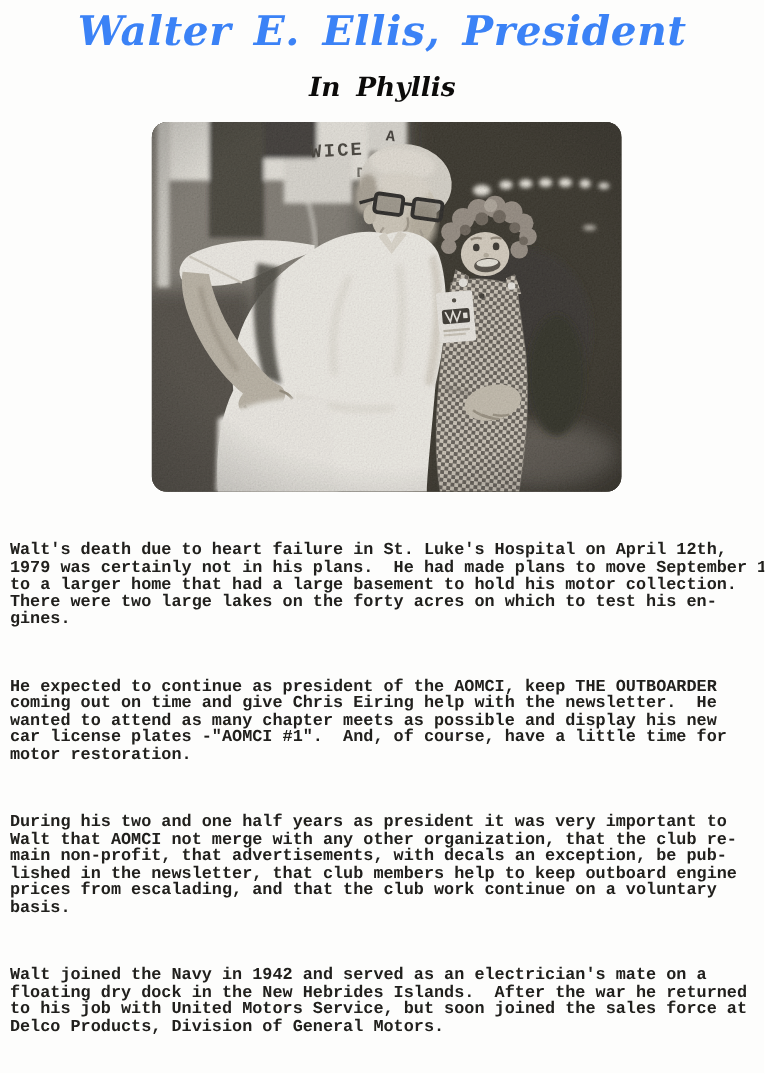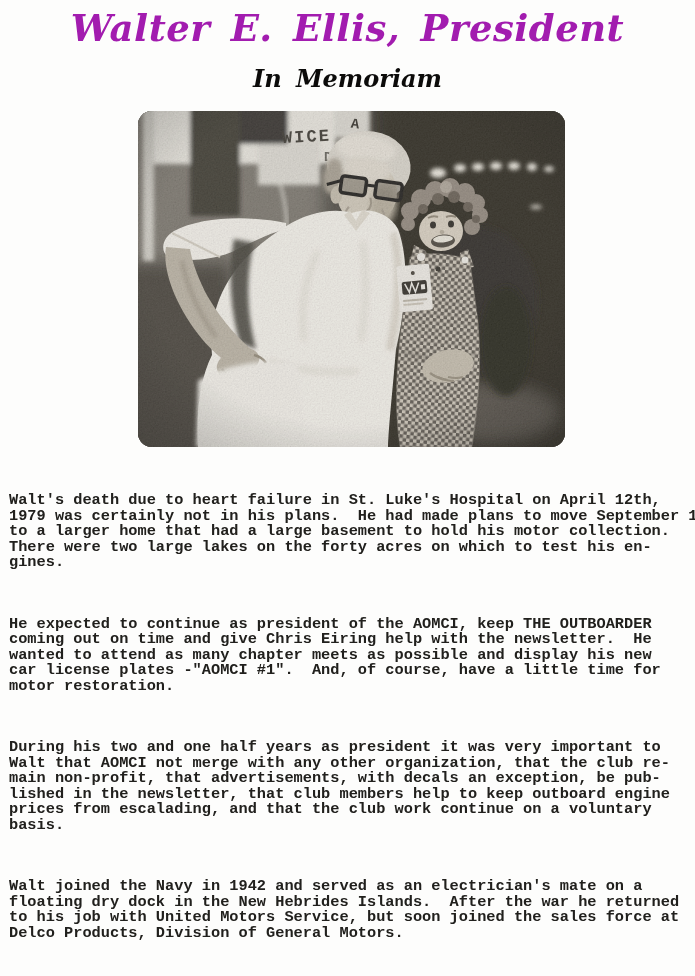--- a/index.html
+++ b/index.html
@@ -4,21 +4,21 @@
 <style>
   * { margin:0; padding:0; box-sizing:border-box; }
   html,body { width:695px; height:976px; background:#ffffff; }
   .page {
     width:695px; height:976px; overflow:hidden; position:relative;
     background:#fdfdfc; color:#21201d;
   }
   .title {
     font-family:"DejaVu Serif", serif; font-style:italic; font-weight:bold;
     font-size:37px; line-height:46px; text-align:center; padding-top:5px;
-    letter-spacing:.5px; word-spacing:7px; color:#a21caf;
+    letter-spacing:.5px; word-spacing:7px; color:#3b82f6;
   }
   .subtitle {
     font-family:"DejaVu Serif", serif; font-style:italic; font-weight:bold;
     font-size:24px; line-height:30px; text-align:center; margin-top:13px;
     word-spacing:6px; color:#0c0b0a;
   }
   .photo-frame {
     width:427px; height:336px; margin:17px 0 0 138px;
     border-radius:14px; overflow:hidden; background:#4c4841;
   }
@@ -30,21 +30,21 @@
   }
   .para { margin:0 0 15px 0; }
   .para:last-child { margin-bottom:0; }
 </style>
 </head>
 <body>
 
 <div class="page">
 
   <h1 class="title">Walter E. Ellis, President</h1>
-  <h2 class="subtitle">In Memoriam</h2>
+  <h2 class="subtitle">In Phyllis</h2>
 
   <figure class="photo-frame">
     <svg width="427" height="336" viewBox="0 0 427 336" aria-hidden="true">
       <defs>
         <filter id="b2">
             <feGaussianBlur stdDeviation="2"></feGaussianBlur>
           </filter>
         <filter id="b3">
             <feGaussianBlur stdDeviation="3"></feGaussianBlur>
           </filter>

